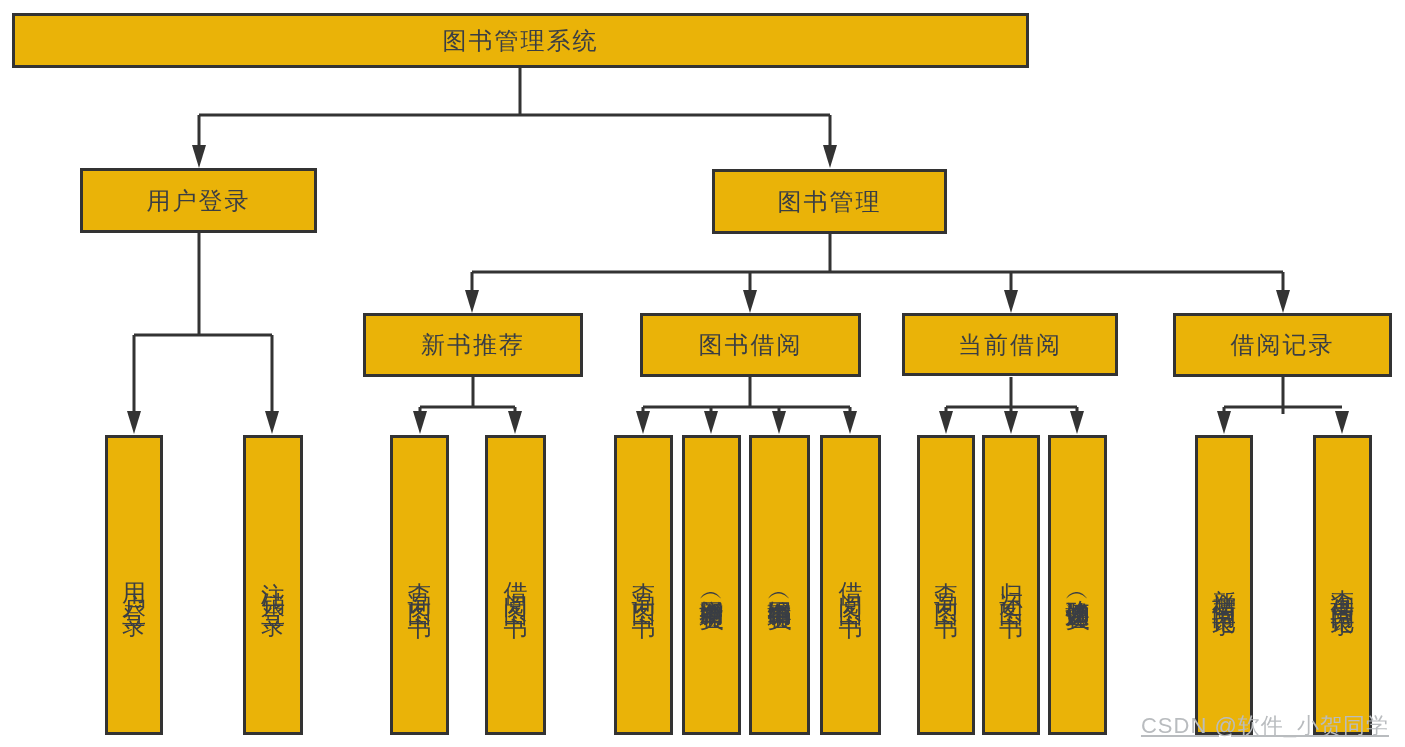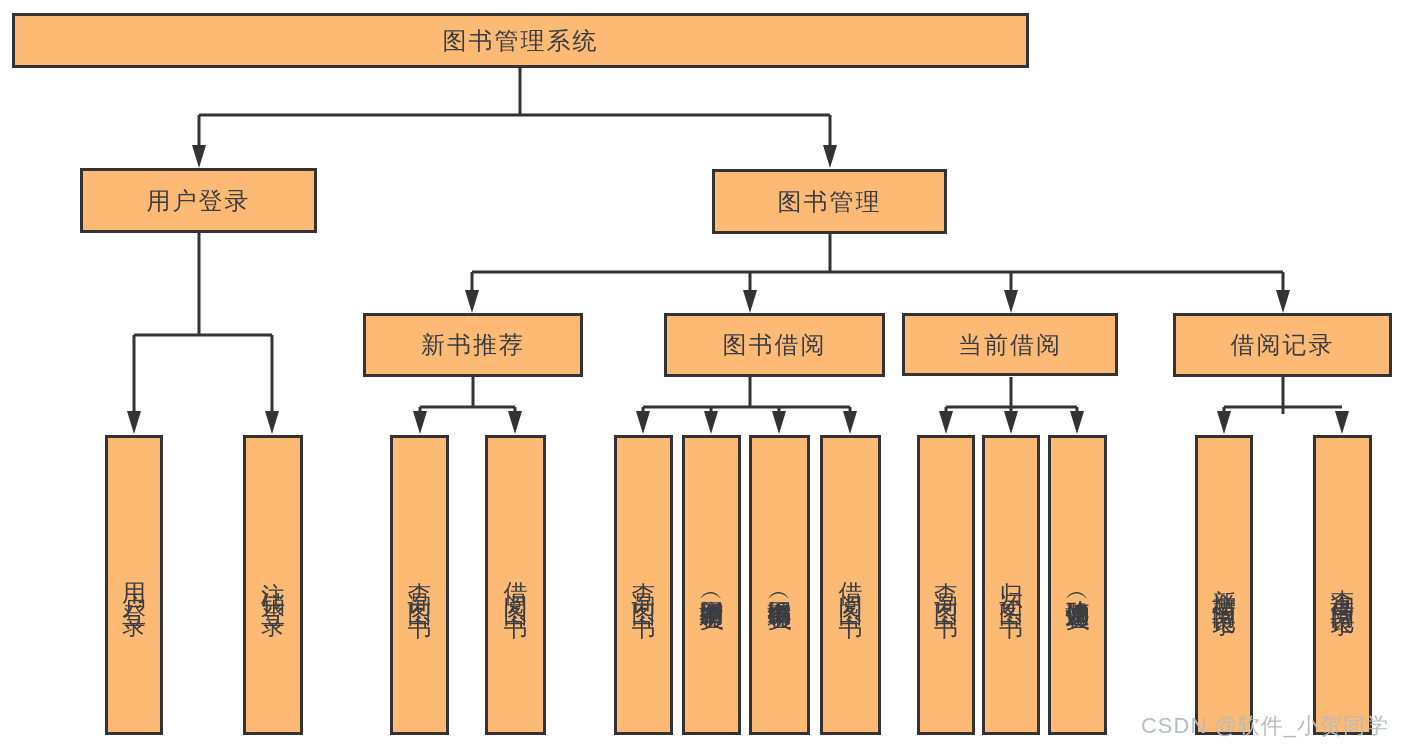--- a/index.html
+++ b/index.html
@@ -15,21 +15,21 @@
     background:var(--bg);
     overflow:hidden;
     font-family:"Liberation Sans","DejaVu Sans",sans-serif;
     color:var(--text);
   }
   .canvas svg{position:absolute;left:0;top:0;}
   .node{
     position:absolute;
     box-sizing:border-box;
     border:3px solid var(--line);
-    background:#fdba74;
+    background:#eab308;
     display:flex;
     align-items:center;
     justify-content:center;
   }
   .h-box{
     font-size:24px;
     letter-spacing:2px;
     white-space:nowrap;
   }
   .v-box{
@@ -40,20 +40,21 @@
     line-height:1;
   }
   .watermark{
     position:absolute;
     top:711px;
     right:16px;
     font-size:22px;
     letter-spacing:1px;
     color:var(--wm);
     white-space:nowrap;
+    text-decoration:underline;
   }
 </style>
 </head>
 <body>
 
 <div class="canvas">
 
   <svg width="1405" height="747" viewBox="0 0 1405 747">
     <g stroke="#333333" stroke-width="3" fill="none">
       <path d="M520 68 V115 M199 115 H830 M199 115 V148 M830 115 V148"></path>
@@ -86,21 +87,21 @@
       <polygon points="1335,411 1349,411 1342,434"></polygon>
     </g>
   </svg>
 
   <div class="node h-box" style="left:12px;top:13px;width:1017px;height:55px">图书管理系统</div>
 
   <div class="node h-box" style="left:80px;top:168px;width:237px;height:65px">用户登录</div>
   <div class="node h-box" style="left:363px;top:313px;width:220px;height:64px">新书推荐</div>
 
   <div class="node h-box" style="left:712px;top:169px;width:235px;height:65px">图书管理</div>
-  <div class="node h-box" style="left:664px;top:313px;width:221px;height:64px">图书借阅</div>
+  <div class="node h-box" style="left:640px;top:313px;width:221px;height:64px">图书借阅</div>
   <div class="node h-box" style="left:902px;top:313px;width:216px;height:63px">当前借阅</div>
   <div class="node h-box" style="left:1173px;top:313px;width:219px;height:64px">借阅记录</div>
 
   <div class="node v-box" style="left: 105px; width: 58px; letter-spacing: 11px;">用户登录</div>
   <div class="node v-box" style="left: 243px; width: 60px; letter-spacing: 11px;">注销登录</div>
 
   <div class="node v-box" style="left: 390px; width: 59px; letter-spacing: 11px;">查询图书</div>
   <div class="node v-box" style="left: 485px; width: 61px; letter-spacing: 11px;">借阅图书</div>
 
   <div class="node v-box" style="left: 614px; width: 59px; letter-spacing: 11px;">查询图书</div>

